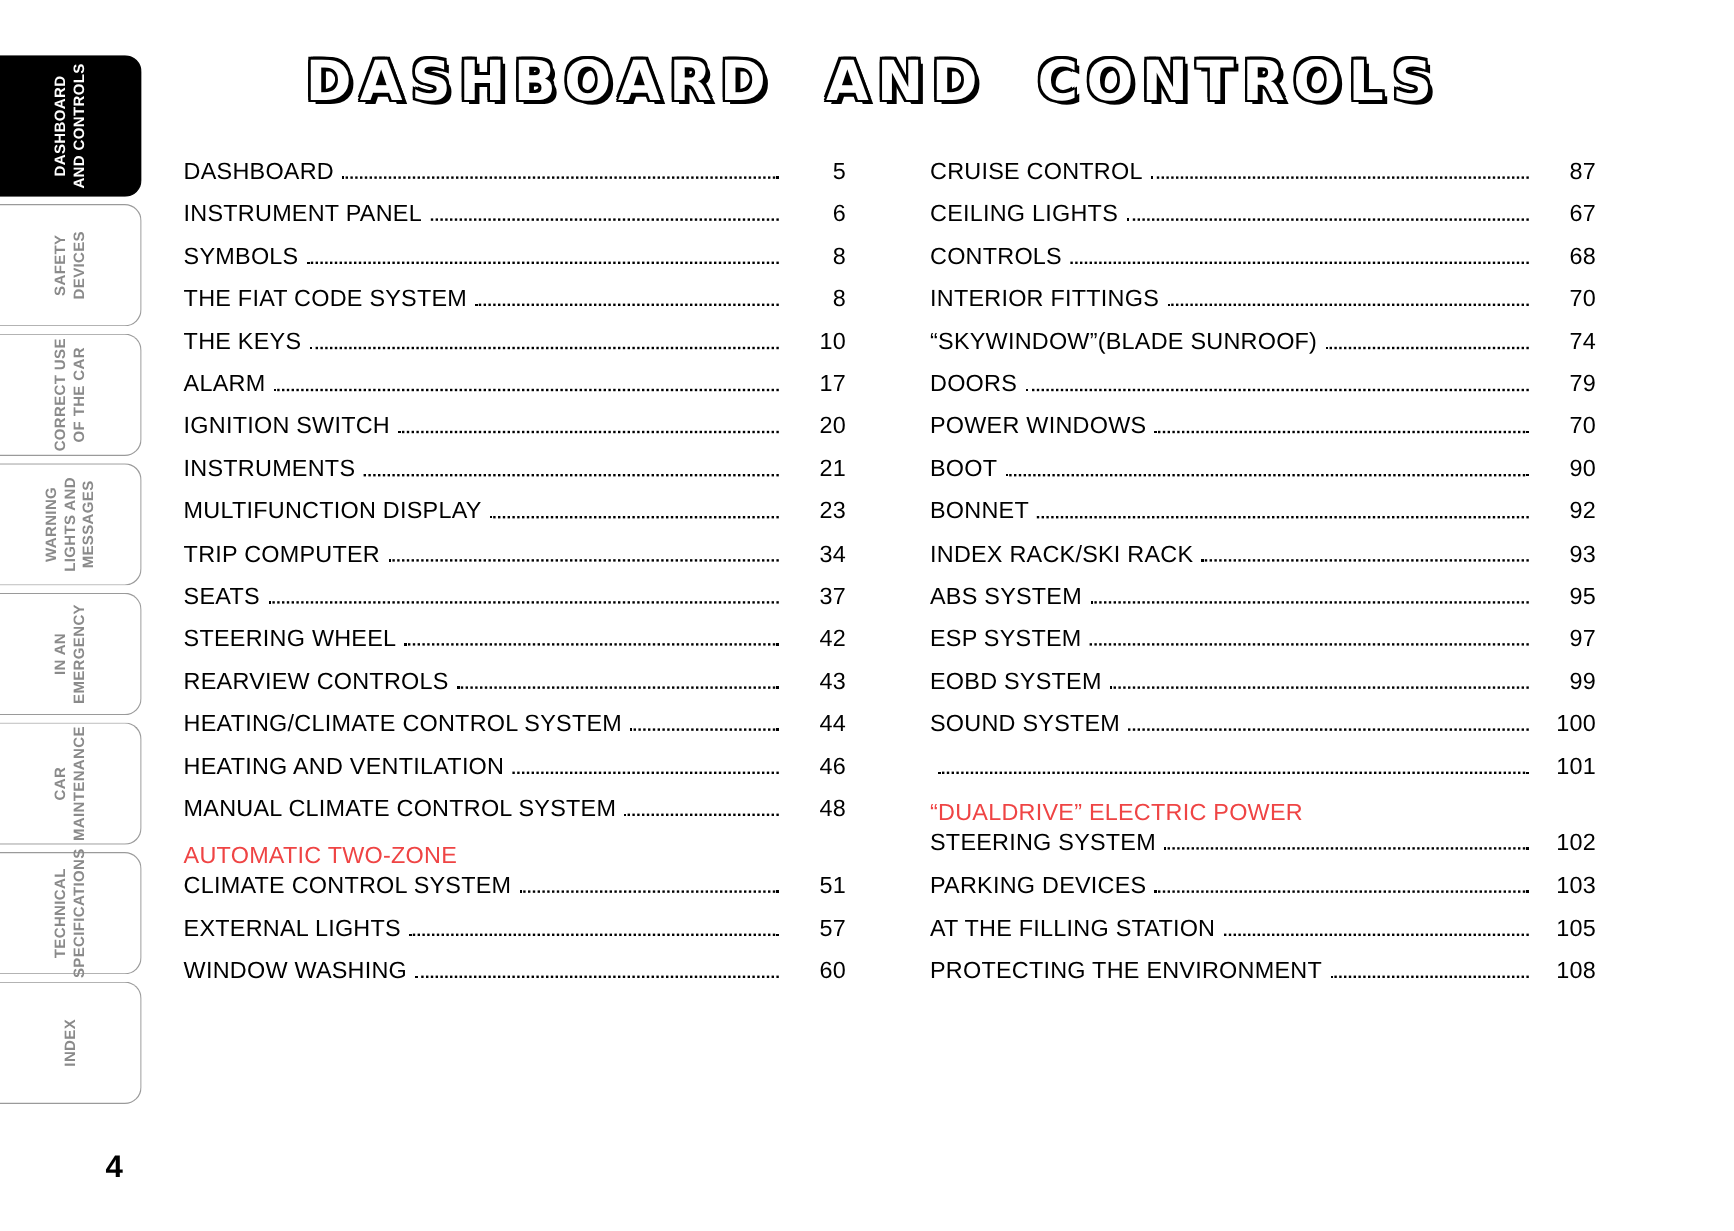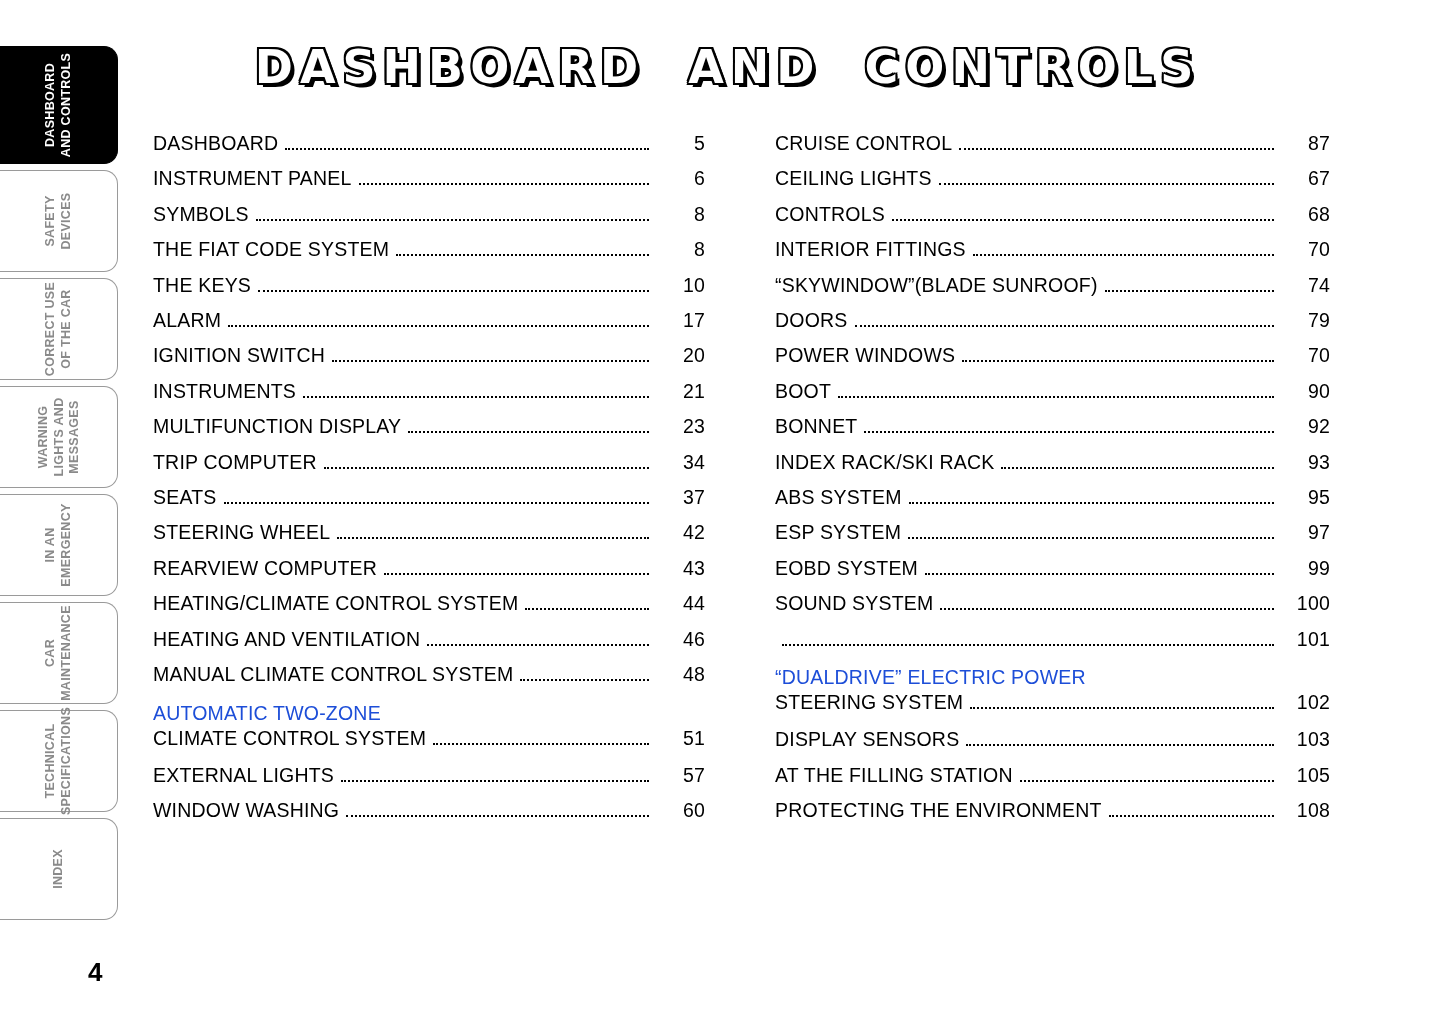--- a/index.html
+++ b/index.html
@@ -103,21 +103,21 @@
   }
   .toc-page {
     width: 52px;
     text-align: right;
     white-space: nowrap;
   }
   .toc-pre {
     font-size: 19.5px;
     line-height: 25px;
     padding-top: 8px;
-    color: #1d4ed8;
+    color: #ef4444;
     letter-spacing: 0.2px;
   }
   .toc-entry.multi .toc-row { line-height: 25px; padding-bottom: 6px; }
 
   .folio {
     position: absolute;
     left: 88px;
     bottom: 38px;
     font-size: 26px;
     font-weight: bold;
@@ -247,21 +247,21 @@
           </div>
           <div class="toc-entry">
             <div class="toc-row">
               <span class="toc-title">STEERING WHEEL</span>
               <span class="dots"></span>
               <span class="toc-page">42</span>
             </div>
           </div>
           <div class="toc-entry">
             <div class="toc-row">
-              <span class="toc-title">REARVIEW COMPUTER</span>
+              <span class="toc-title">REARVIEW CONTROLS</span>
               <span class="dots"></span>
               <span class="toc-page">43</span>
             </div>
           </div>
           <div class="toc-entry">
             <div class="toc-row">
               <span class="toc-title">HEATING/CLIMATE CONTROL SYSTEM</span>
               <span class="dots"></span>
               <span class="toc-page">44</span>
             </div>
@@ -411,21 +411,21 @@
           <div class="toc-entry multi">
             <div class="toc-pre">“DUALDRIVE” ELECTRIC POWER</div>
             <div class="toc-row">
               <span class="toc-title">STEERING SYSTEM</span>
               <span class="dots"></span>
               <span class="toc-page">102</span>
             </div>
           </div>
           <div class="toc-entry">
             <div class="toc-row">
-              <span class="toc-title">DISPLAY SENSORS</span>
+              <span class="toc-title">PARKING DEVICES</span>
               <span class="dots"></span>
               <span class="toc-page">103</span>
             </div>
           </div>
           <div class="toc-entry">
             <div class="toc-row">
               <span class="toc-title">AT THE FILLING STATION</span>
               <span class="dots"></span>
               <span class="toc-page">105</span>
             </div>

